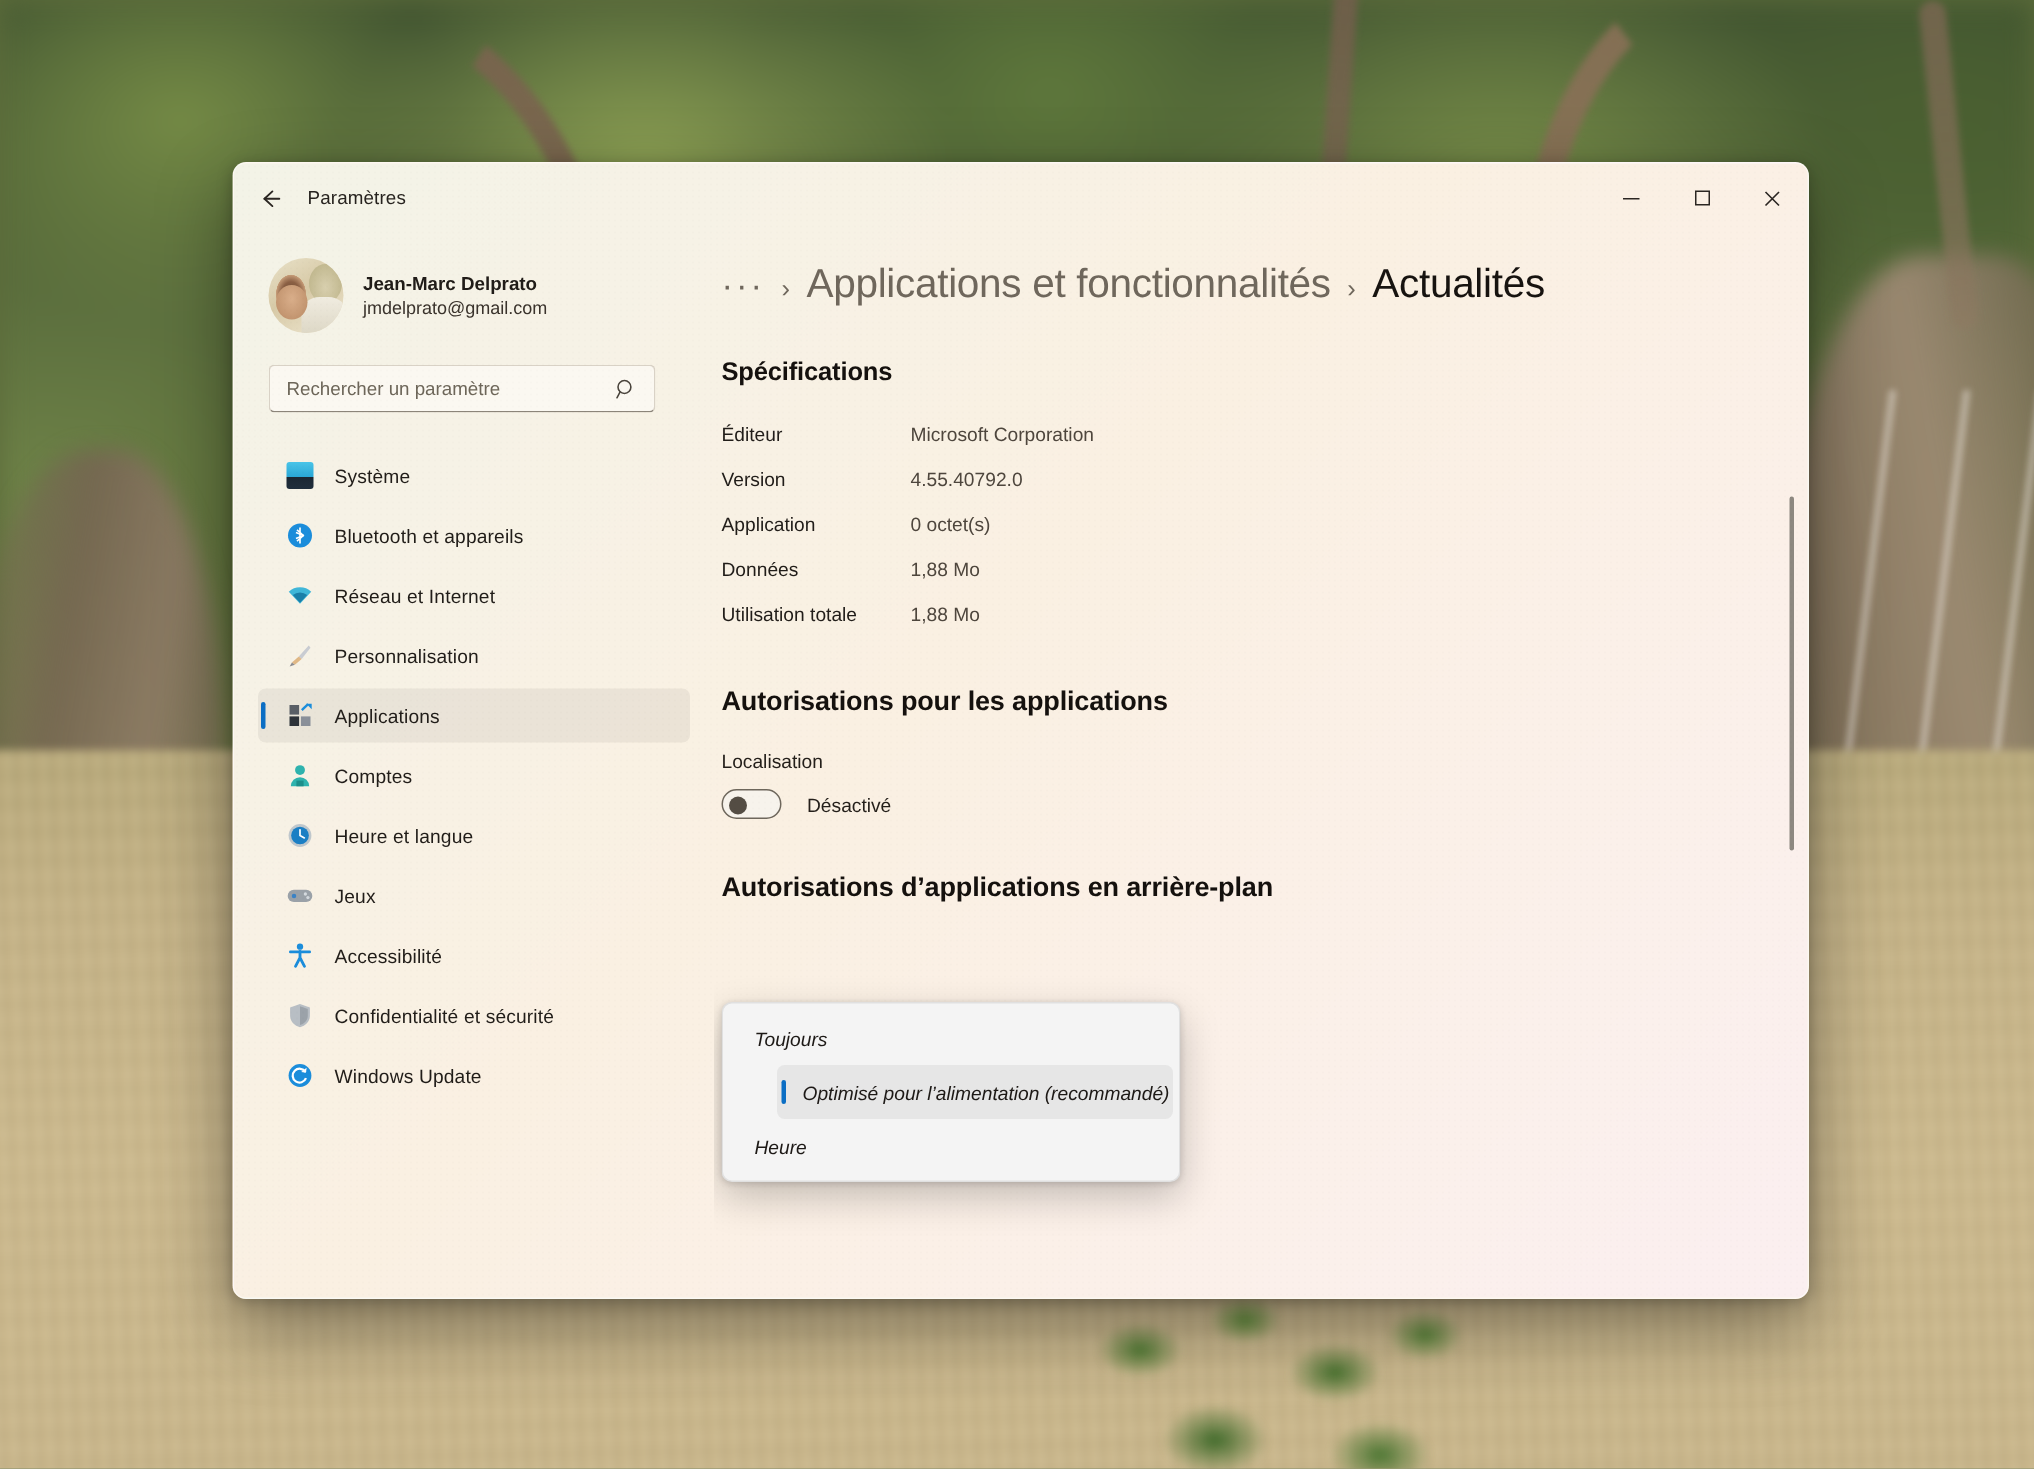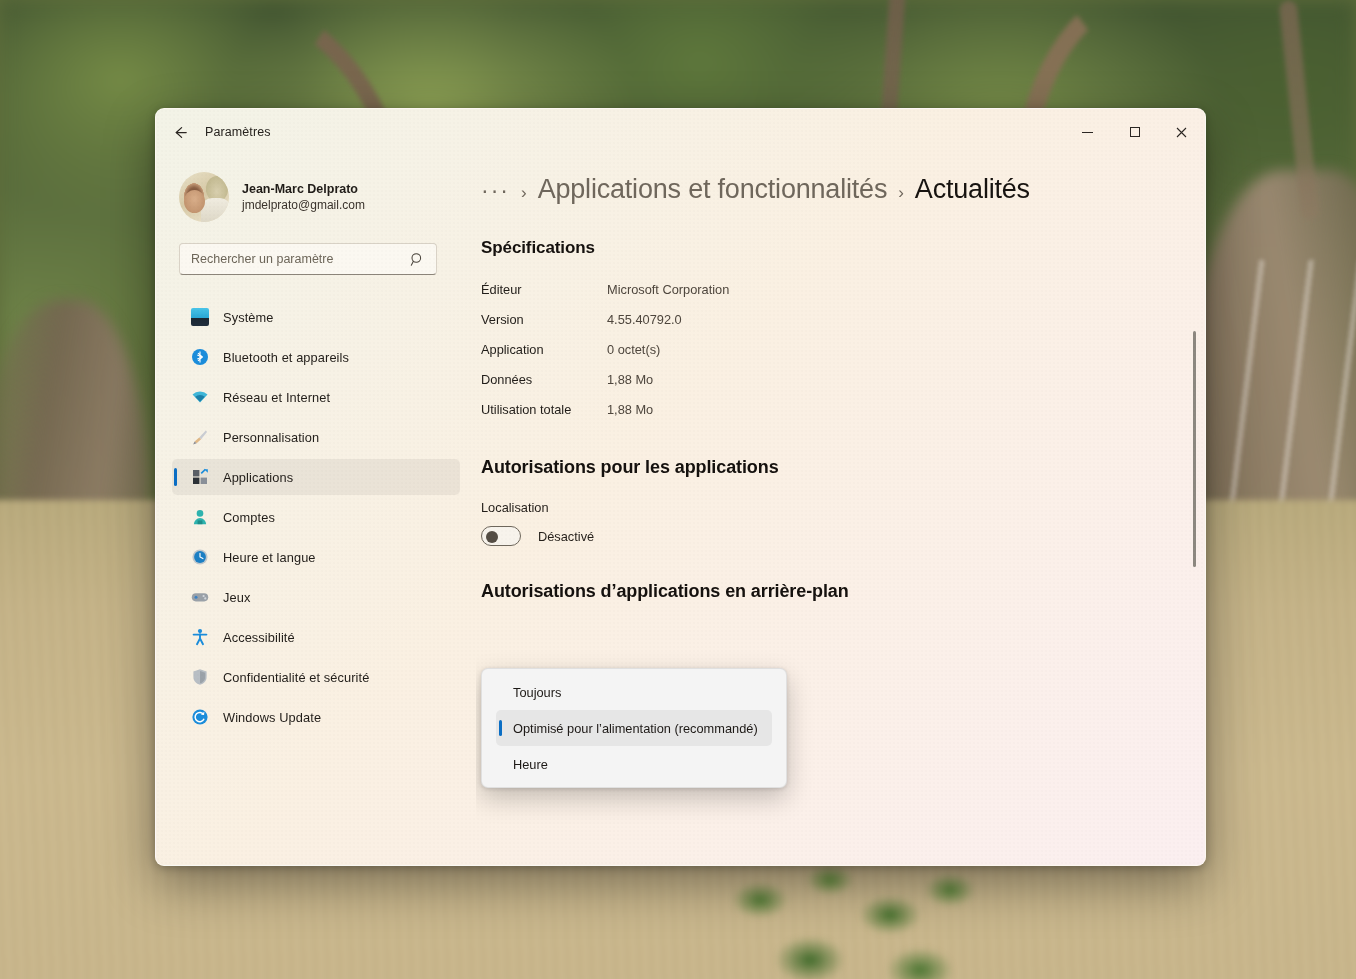--- a/index.html
+++ b/index.html
@@ -261,30 +261,31 @@
   .toggle-text { font-size: 12.8px; color: #241f1a; }
 
   
   .flyout {
     position: absolute; left: 5px; top: 513px;
     width: 306px;
     background: #f4f4f4;
     border: 1px solid rgba(0,0,0,.08);
     border-radius: 7px;
     box-shadow: 0 10px 26px rgba(0,0,0,.22), 0 1px 4px rgba(0,0,0,.14);
-    padding: 5px 14px;
+    padding: 5px 4px;
     z-index: 20;
+    font-style: italic;
   }
   .fly-item {
     position: relative;
     height: 36px; display: flex; align-items: center;
     padding-left: 17px; border-radius: 5px; cursor: pointer;
     font-size: 12.8px; color: #1d1916;
   }
-  .fly-item.selected { background: rgba(0,0,0,.055); }
+  .fly-item.selected { background: rgba(0,0,0,.055); margin-left: 32px; }
   .fly-item.selected::before {
     content: ""; position: absolute; left: 3px; top: 10px;
     width: 3px; height: 16px; border-radius: 2px; background: #0b6ec4;
   }
 
   
   .scrollbar {
     position: absolute; right: 9px; top: 176px;
     width: 3px; height: 236px; border-radius: 2px;
     background: #8d8880; cursor: pointer;

